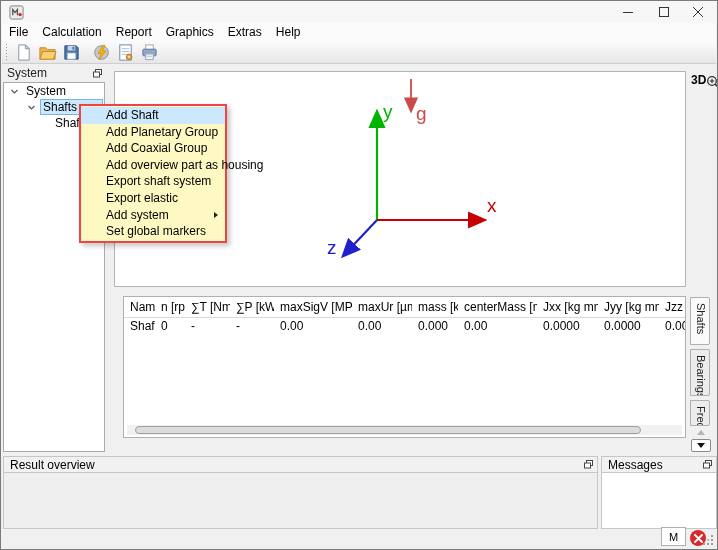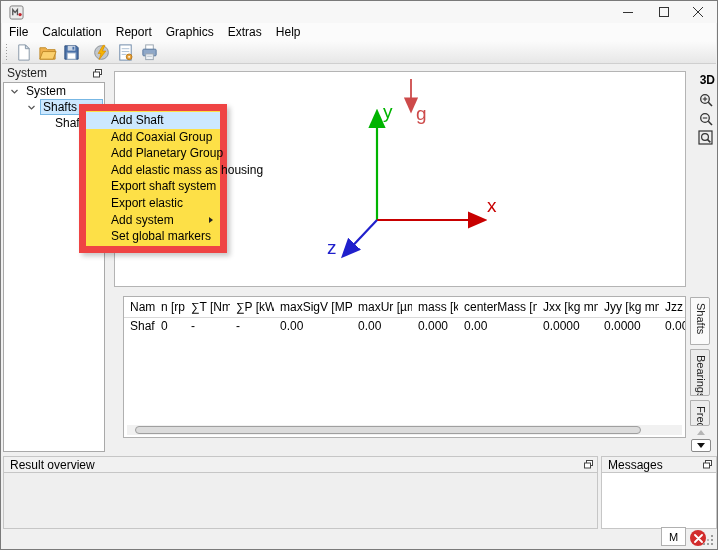--- a/index.html
+++ b/index.html
@@ -32,21 +32,21 @@
   .float-btn{width:10px;height:10px;display:flex;align-items:center;justify-content:center;}
   .tree-box{position:absolute;left:0;top:17px;right:0;bottom:0;background:#fff;border:1px solid #a9a9a9;overflow:hidden;}
   .tree-row{height:16px;display:flex;align-items:center;white-space:nowrap;}
   .chev{width:9px;height:9px;flex:0 0 auto;margin-right:4px;}
   .tree-label{padding:0 3px;}
   .tree-label.selected{flex:1;background:#cce8ff;border:1px solid #77b7e4;padding:0 2px;margin-right:1px;}
   
   .gfx-canvas{position:absolute;left:113px;top:70px;width:572px;height:216px;background:#fff;border:1px solid #b4b4b4;box-sizing:border-box;}
   .gfx-canvas svg{display:block;}
   
-  .view-toolbar{position:absolute;left:690px;top:72px;width:24px;display:flex;flex-direction:column;align-items:flex-end;}
+  .view-toolbar{position:absolute;left:690px;top:72px;width:24px;display:flex;flex-direction:row;align-items:flex-start;}
   .vt-3d{font-weight:bold;font-size:12px;margin-bottom:4px;}
   .vt-btn{width:18px;height:18px;display:flex;align-items:center;justify-content:center;margin-bottom:1px;}
   
   .table-panel{position:absolute;left:122px;top:295px;width:563px;height:142px;background:#fff;border:1px solid #b0b0b0;box-sizing:border-box;overflow:hidden;}
   table.results{border-collapse:collapse;table-layout:fixed;width:615px;}
   table.results th{font-weight:normal;text-align:left;padding:3px 0 3px 6px;border-bottom:1px solid #d9d9d9;white-space:nowrap;overflow:hidden;}
   table.results td{padding:1px 0 1px 6px;white-space:nowrap;overflow:hidden;}
   .hscroll{position:absolute;left:3px;right:3px;bottom:2px;height:10px;background:#f1f1f1;}
   .hthumb{position:absolute;left:8px;top:1px;width:506px;height:8px;background:#dcdcdc;border:1px solid #9f9f9f;border-radius:4px;box-sizing:border-box;}
   
@@ -69,21 +69,21 @@
   .bp-content.white{background:#fff;}
   
   .statusbar{position:absolute;left:0;bottom:0;right:0;height:20px;}
   .mode-btn{position:absolute;right:31px;bottom:3px;width:23px;height:17px;background:#fff;border:1px solid #b0b0b0;
     display:flex;align-items:center;justify-content:center;font-size:11px;}
   .error-badge{position:absolute;right:11px;bottom:3px;width:16px;height:16px;border-radius:50%;background:#d22c2c;
     display:flex;align-items:center;justify-content:center;}
   .grip{position:absolute;right:4px;bottom:4px;width:2px;height:2px;background:#9b9b9b;
     box-shadow:-4px 0 #9b9b9b,0 -4px #9b9b9b,-4px -4px #b9b9b9,0 -8px #9b9b9b,-8px 0 #9b9b9b;}
   
-  .context-menu{position:absolute;left:78px;top:103px;width:148px;background:#fde047;border:7px solid #ef4444;
+  .context-menu{position:absolute;left:78px;top:103px;width:148px;background:#fef9c3;border:2px solid #ef4444;
     box-shadow:3px 3px 5px rgba(0,0,0,0.22);z-index:30;padding:1px 0;box-sizing:border-box;}
   .cm-item{position:relative;height:16.6px;line-height:16.6px;padding-left:25px;white-space:nowrap;font-size:12px;}
   .cm-item.hl{background:#cce8ff;}
   .cm-arrow{position:absolute;right:7px;top:5px;width:0;height:0;border-left:4px solid #222;border-top:3.5px solid transparent;border-bottom:3.5px solid transparent;}
 </style>
 </head>
 <body>
 
 <div class="window">
 
@@ -344,23 +344,23 @@
     <div class="error-badge">
       <svg width="9" height="9" viewBox="0 0 9 9">
           <path d="M1 1 L8 8 M8 1 L1 8" stroke="#fff" stroke-width="1.8" stroke-linecap="round"></path>
         </svg>
     </div>
     <div class="grip"></div>
   </div>
 
   <div class="context-menu">
     <div class="cm-item hl">Add Shaft</div>
+    <div class="cm-item">Add Planetary Group</div>
     <div class="cm-item">Add Coaxial Group</div>
-    <div class="cm-item">Add Planetary Group</div>
-    <div class="cm-item">Add elastic mass as housing</div>
+    <div class="cm-item">Add overview part as housing</div>
     <div class="cm-item">Export shaft system</div>
     <div class="cm-item">Export elastic</div>
     <div class="cm-item">
       <span>Add system</span>
       <span class="cm-arrow"></span>
     </div>
     <div class="cm-item">Set global markers</div>
   </div>
 
 </div>

